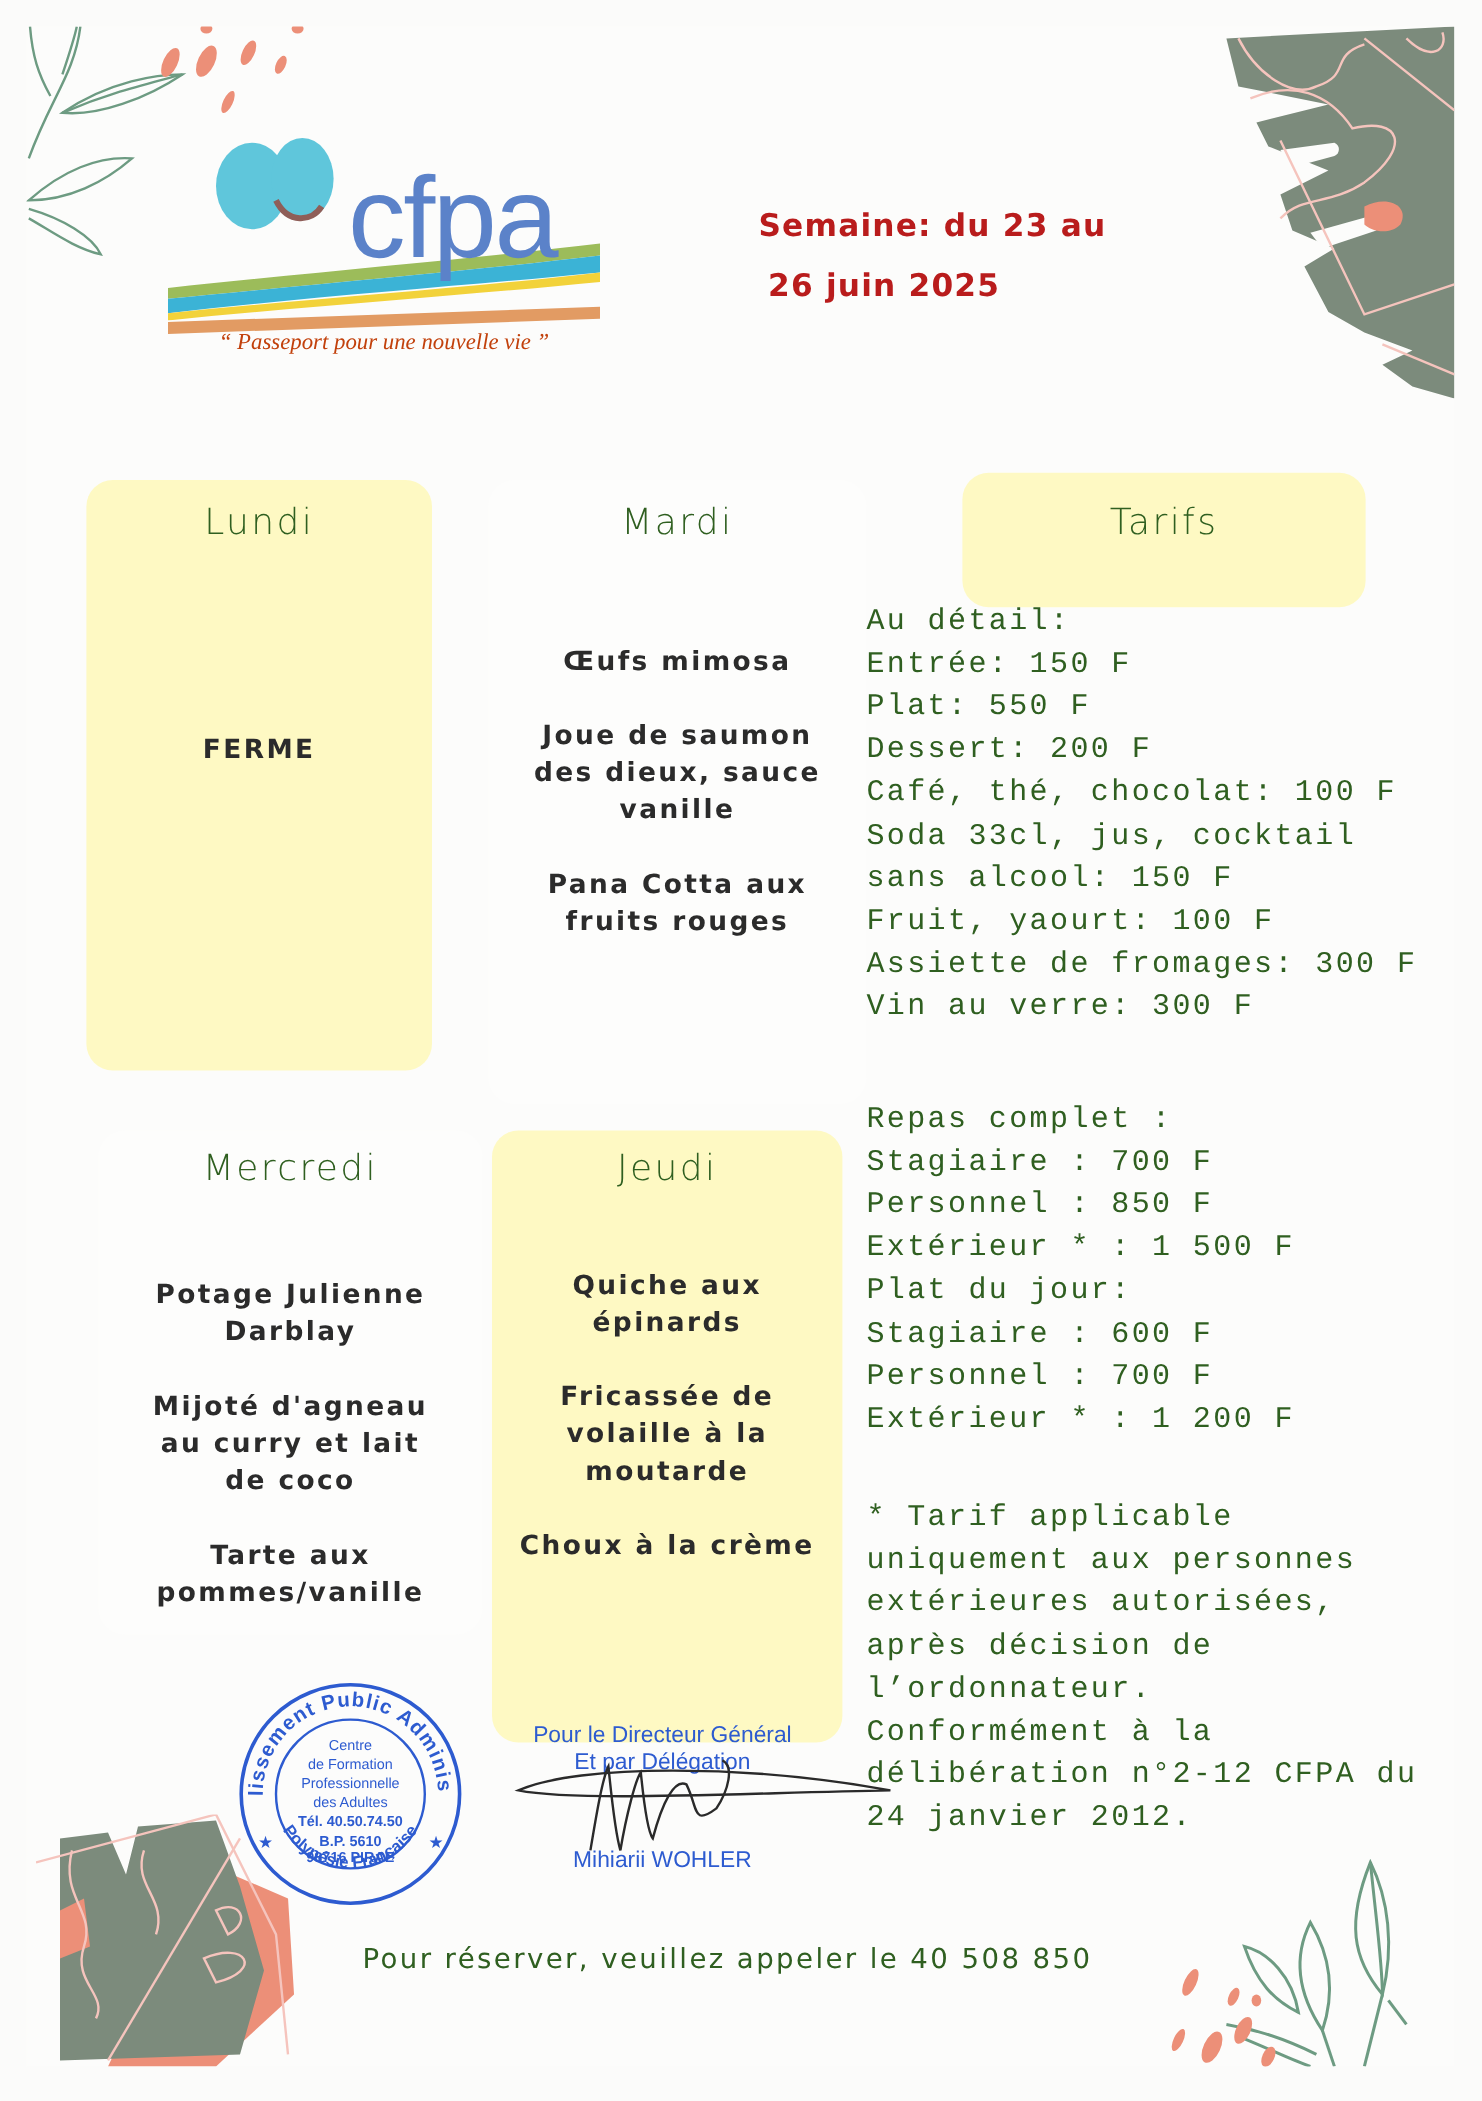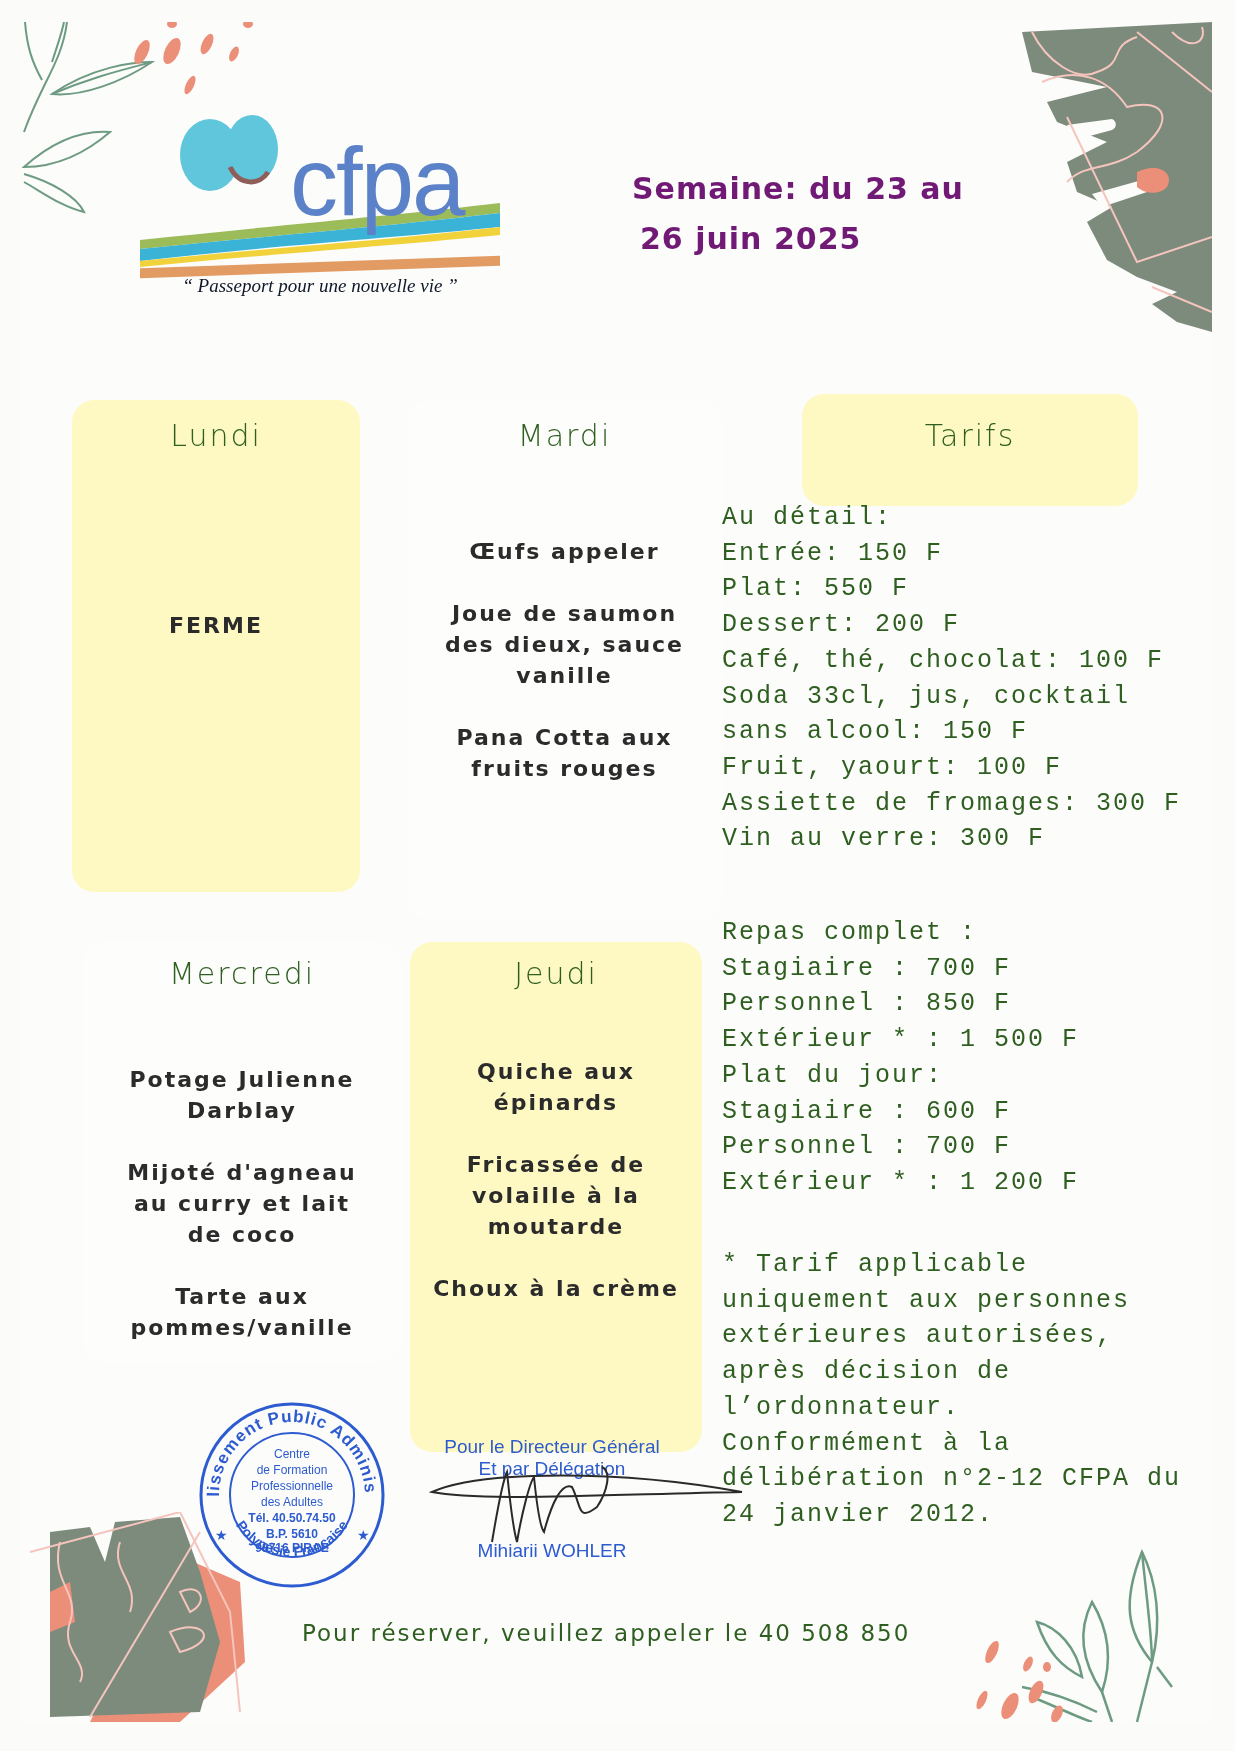--- a/index.html
+++ b/index.html
@@ -18,22 +18,22 @@
     color:#2f5f20; font-family:"DejaVu Sans", sans-serif; font-weight:300;
     font-size:30px; letter-spacing:2px;
   }
   .dishes {
     position:absolute; left:0; right:0; text-align:center;
     color:#2b2b2b; font-family:"DejaVu Sans", sans-serif; font-weight:bold;
     font-size:22px; letter-spacing:2px; line-height:31px;
   }
   .dish { margin-bottom:31px; white-space:pre-line; }
   .week {
-    color:#701a75; font-family:"DejaVu Sans", sans-serif; font-weight:bold;
-    font-size:30px; letter-spacing:1px; line-height:50px;
+    color:#b91c1c; font-family:"DejaVu Sans", sans-serif; font-weight:bold;
+    font-size:26px; letter-spacing:1px; line-height:50px;
   }
   .tarif-lines {
     position:absolute; text-align:left; color:#2f5f20;
     font-family:Liberation Mono, monospace; font-size:25px; letter-spacing:2px; line-height:35.7px;
   }
   .footer-text {
     color:#2f5f20; font-family:"DejaVu Sans", sans-serif; font-size:23px; letter-spacing:2px;
   }
   .sig-text { color:#2d5bd0; font-family:"Liberation Sans", sans-serif; font-size:19px; }
 </style>
@@ -82,39 +82,39 @@
     <svg width="360" height="160" style="position:absolute;left:0;top:0">
       <ellipse cx="70" cy="48" rx="30" ry="36" fill="#5fc6db"></ellipse>
       <ellipse cx="112" cy="42" rx="26" ry="34" fill="#5fc6db"></ellipse>
       <path d="M90 60 C100 80 120 78 128 65" stroke="#8f5e58" stroke-width="5" fill="none"></path>
       <path d="M0 133 C120 120 260 108 360 96 L360 106 C260 118 120 130 0 142 Z" fill="#9cbc5a"></path>
       <path d="M0 142 C120 130 260 118 360 106 L360 120 C260 130 120 140 0 154 Z" fill="#3bb3d6"></path>
       <path d="M0 154 C120 142 260 132 360 120 L360 128 C260 138 120 148 0 160 Z" fill="#f2d23a"></path>
     </svg>
     <div style="position:absolute;left:0;top:155px;width:360px;height:10px;background:#e29b63;transform:skewY(-2deg)"></div>
     <div style="position:absolute;left:150px;top:20px;font-family:'Liberation Sans',sans-serif;font-size:96px;color:#5b82c9;letter-spacing:-2px;line-height:110px;">cfpa</div>
-    <div style="position:absolute;left:0;top:168px;width:360px;text-align:center;font-family:'Liberation Serif',serif;font-style:italic;font-size:19px;color:#0f172a;">“ Passeport pour une nouvelle vie ”</div>
+    <div style="position:absolute;left:0;top:168px;width:360px;text-align:center;font-family:'Liberation Serif',serif;font-style:italic;font-size:19px;color:#c2410c;">“ Passeport pour une nouvelle vie ”</div>
   </div>
 
   <div class="abs week" style="left:610px;top:142px;">
     <div>Semaine: du 23 au</div>
     <div style="padding-left:8px">26 juin 2025</div>
   </div>
 
   <div class="panel green" style="left:50px;top:378px;width:288px;height:492px;">
     <div class="day-title" style="top:18px;">Lundi</div>
     <div class="dishes" style="top:210px;font-size:22px;">
       <div class="dish">FERME</div>
     </div>
   </div>
 
   <div class="panel white" style="left:385px;top:378px;width:315px;height:520px;">
     <div class="day-title" style="top:18px;">Mardi</div>
     <div class="dishes" style="top:136px;">
-      <div class="dish">Œufs appeler</div>
+      <div class="dish">Œufs mimosa</div>
       <div class="dish">Joue de saumon
 des dieux, sauce
 vanille</div>
       <div class="dish">Pana Cotta aux
 fruits rouges</div>
     </div>
   </div>
 
   <div class="panel green" style="left:780px;top:372px;width:336px;height:112px;">
     <div class="day-title" style="top:24px;">Tarifs</div>

